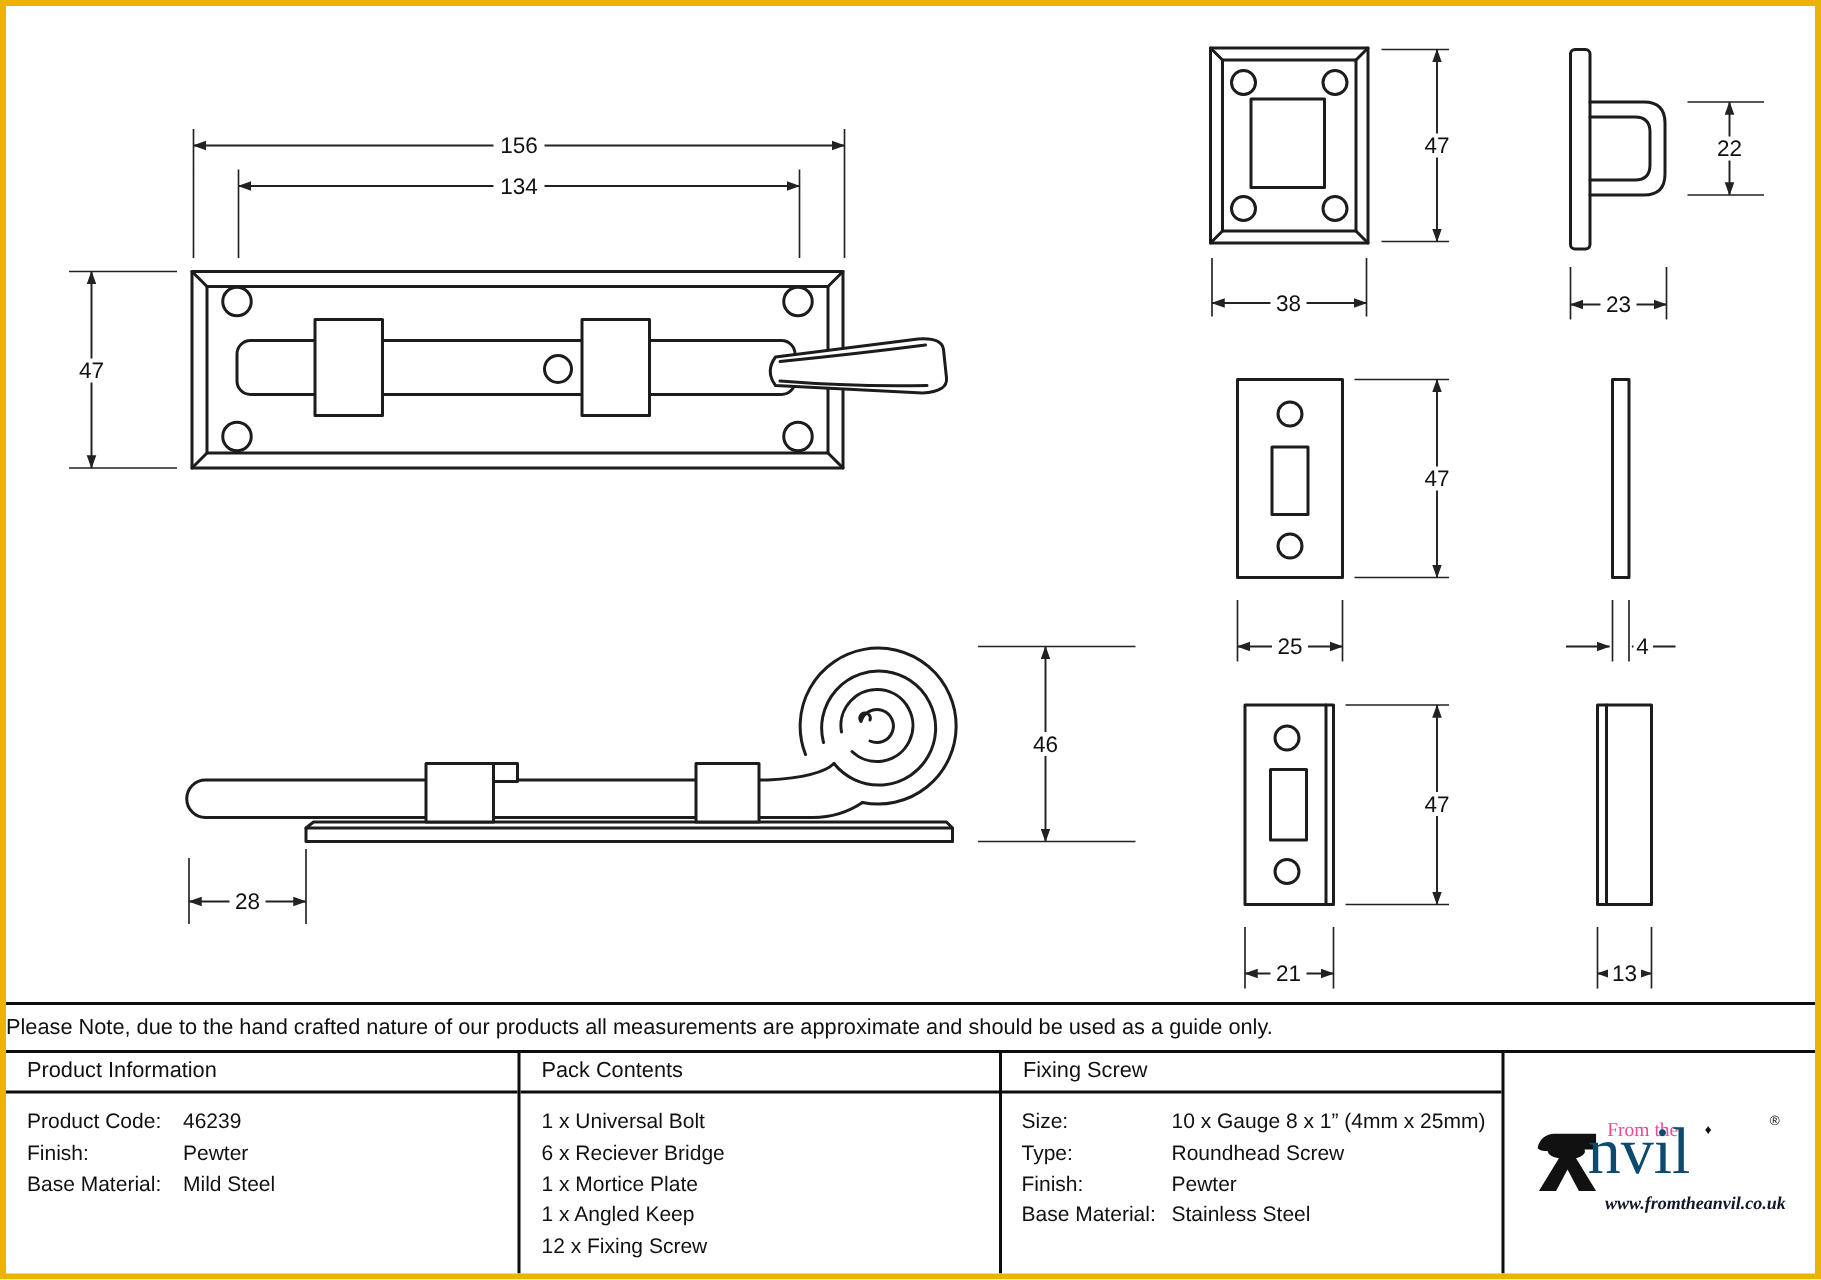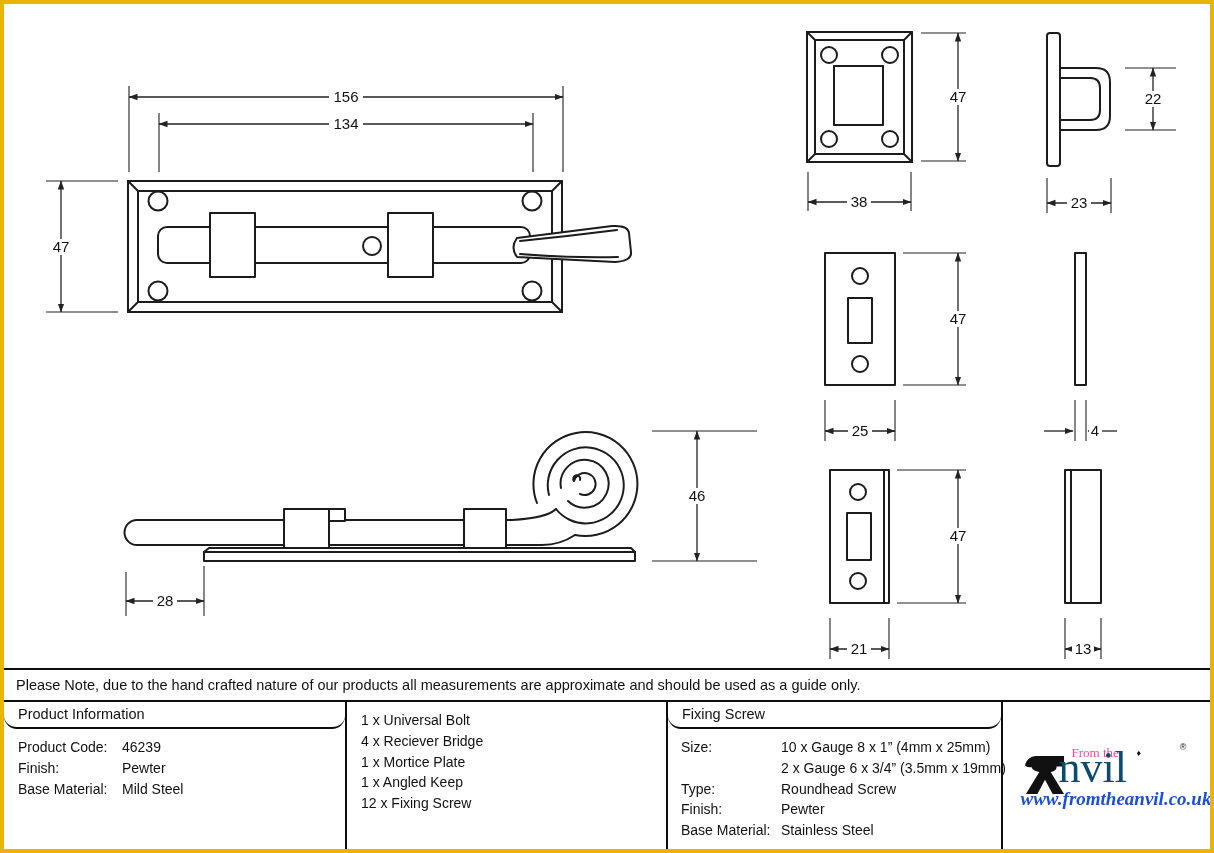--- a/index.html
+++ b/index.html
@@ -21,55 +21,54 @@
   .dim   { stroke:#222; stroke-width:1.3; fill:none; }
   .ext   { stroke:#222; stroke-width:1.1; fill:none; }
   .dimtxt{ font-family:"Liberation Sans", sans-serif; font-size:15px; fill:#111; text-anchor:middle; }
   .lblbg { fill:#ffffff; }
 
   .note-row {
     height:34px;
     border-top:2px solid #0d0d0d;
     border-bottom:2px solid #0d0d0d;
     line-height:30px;
-    padding-left:12px;
+    padding-left:0;
     font-size:14.5px;
     white-space:nowrap;
   }
   .info-table { display:flex; height:147px; }
   .col { height:100%; }
   .col-pi { width:343px; border-right:2px solid #0d0d0d; }
   .col-pc { width:321px; border-right:2px solid #0d0d0d; }
   .col-fs { width:335px; border-right:2px solid #0d0d0d; }
   .col-logo { width:205px; display:flex; align-items:center; justify-content:center; }
   .cell-header {
     height:27px;
     border-bottom:2px solid #0d0d0d;
     line-height:24px;
     padding-left:14px;
     font-size:14.5px;
-    border-radius:13px;
   }
   .cell-body { padding:8px 4px 0 14px; font-size:14px; line-height:20.8px; }
   .col-fs .cell-body { padding-left:13px; }
   .trow { display:flex; white-space:nowrap; }
   .tlabel { width:104px; flex:none; }
   .col-fs .tlabel { width:100px; }
 
   .logo { position:relative; width:162px; height:64px; }
   .anvil-icon { position:absolute; left:0; top:8px; }
   .brand { position:absolute; left:34px; top:0px;
            font-family:"Liberation Serif", serif; font-size:44px; line-height:48px; color:#0c4a6e; }
   .fromthe { position:absolute; left:47px; top:1px;
              font-family:"Liberation Serif", serif; font-size:13px; color:#ec4899; }
   .diamond { position:absolute; left:112px; top:4px; font-size:9px; color:#111; }
   .reg { position:absolute; right:0px; top:-2px; font-size:9px; color:#111; }
-  .logo-url { position:absolute; left:-4px; bottom:-2px; width:170px; text-align:center;
+  .logo-url { position:absolute; left:-4px; bottom:-2px; width:170px; text-align:right;
               font-family:"Liberation Serif", serif; font-style:italic; font-weight:bold;
-              font-size:19px; color:#1d4ed8; }
+              font-size:12px; color:#0f172a; }
 </style>
 </head>
 <body>
 
 <div class="sheet">
 
   <div class="drawing-area">
     <svg width="1206" height="664" viewBox="4 4 1206 664">
       <defs>
         <marker id="ah" markerWidth="10" markerHeight="8" refX="8.5" refY="4" orient="auto-start-reverse" markerUnits="userSpaceOnUse">
@@ -224,38 +223,38 @@
             <span class="tlabel">Finish:</span>
             <span class="tval">Pewter</span>
           </div>
           <div class="trow">
             <span class="tlabel">Base Material:</span>
             <span class="tval">Mild Steel</span>
           </div>
         </div>
     </div>
     <div class="col col-pc">
+      <div class="cell-header">Pack Contents</div>
       <div class="cell-body" id="pc-body">
           <div class="trow">1 x Universal Bolt</div>
-          <div class="trow">4 x Reciever Bridge</div>
+          <div class="trow">6 x Reciever Bridge</div>
           <div class="trow">1 x Mortice Plate</div>
           <div class="trow">1 x Angled Keep</div>
           <div class="trow">12 x Fixing Screw</div>
         </div>
     </div>
     <div class="col col-fs">
       <div class="cell-header">Fixing Screw</div>
       <div class="cell-body" id="fs-body">
           <div class="trow">
             <span class="tlabel">Size:</span>
             <span class="tval">10 x Gauge 8 x 1” (4mm x 25mm)</span>
           </div>
           <div class="trow">
             <span class="tlabel"></span>
-            <span class="tval">2 x Gauge 6 x 3/4” (3.5mm x 19mm)</span>
           </div>
           <div class="trow">
             <span class="tlabel">Type:</span>
             <span class="tval">Roundhead Screw</span>
           </div>
           <div class="trow">
             <span class="tlabel">Finish:</span>
             <span class="tval">Pewter</span>
           </div>
           <div class="trow">

